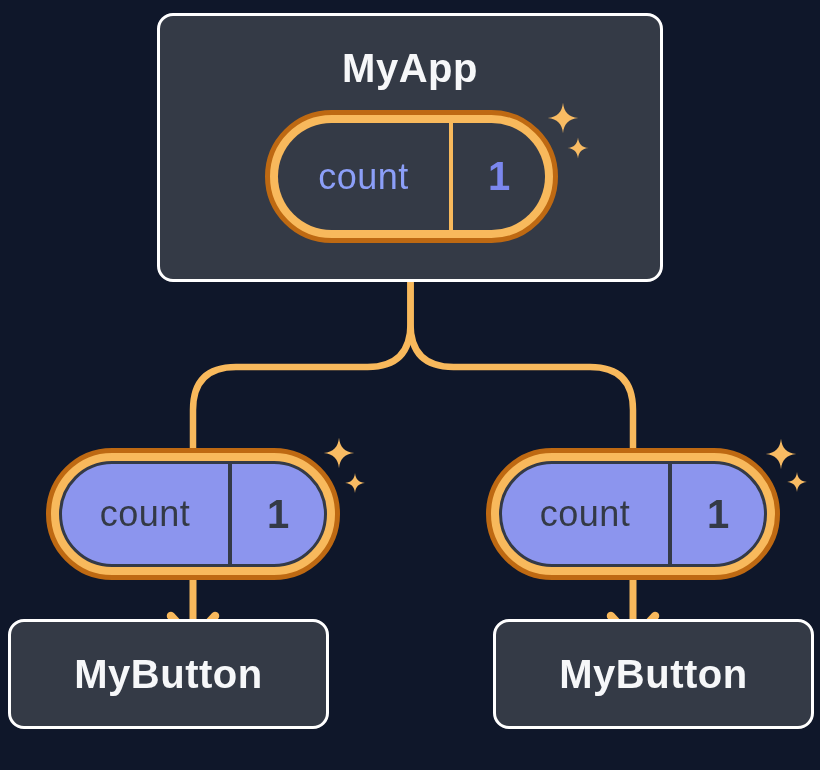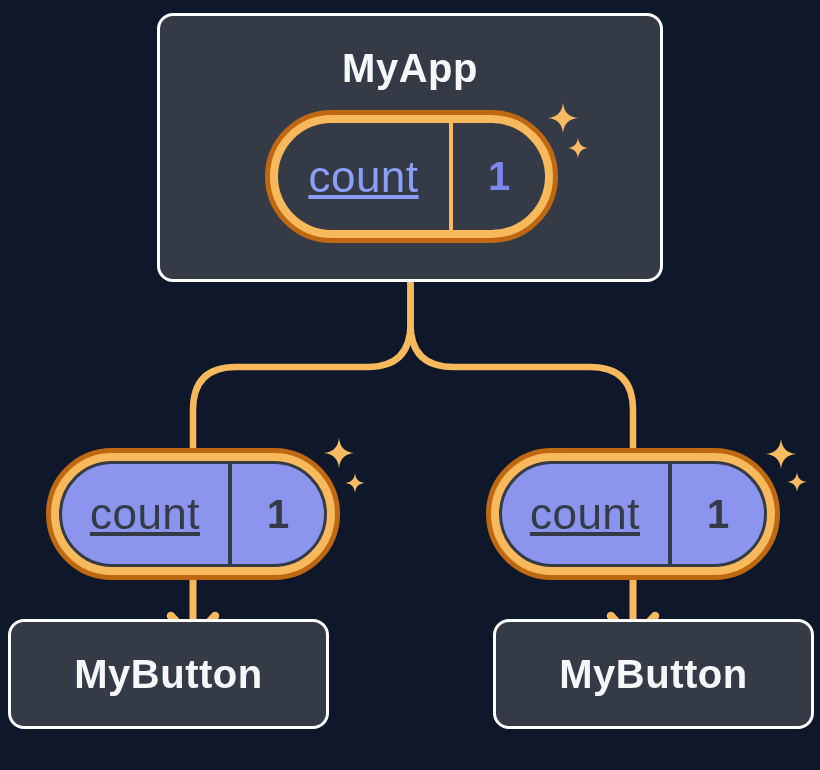--- a/index.html
+++ b/index.html
@@ -58,23 +58,22 @@
     border-radius: 999px;
     display: flex;
     align-items: stretch;
     overflow: hidden;
   }
   .pill-dark .pill-inner  { background: #343A46; }
   .pill-light .pill-inner { background: #8C95EE; border: 3px solid #343A46; }
   .state-key {
     flex: 1;
     display: flex; align-items: center; justify-content: center;
-    font-size: 44px;
+    font-size: 36px;
     letter-spacing: 0.5px;
-    text-decoration: underline;
   }
   .pill-dark  .state-key { color: #8C9FF8; }
   .pill-light .state-key { color: #343A46; }
   .state-divider { width: 4px; }
   .pill-dark  .state-divider { background: #F8B95C; }
   .pill-light .state-divider { background: #343A46; }
   .state-value {
     width: 92px;
     display: flex; align-items: center; justify-content: center;
     font-size: 40px;

